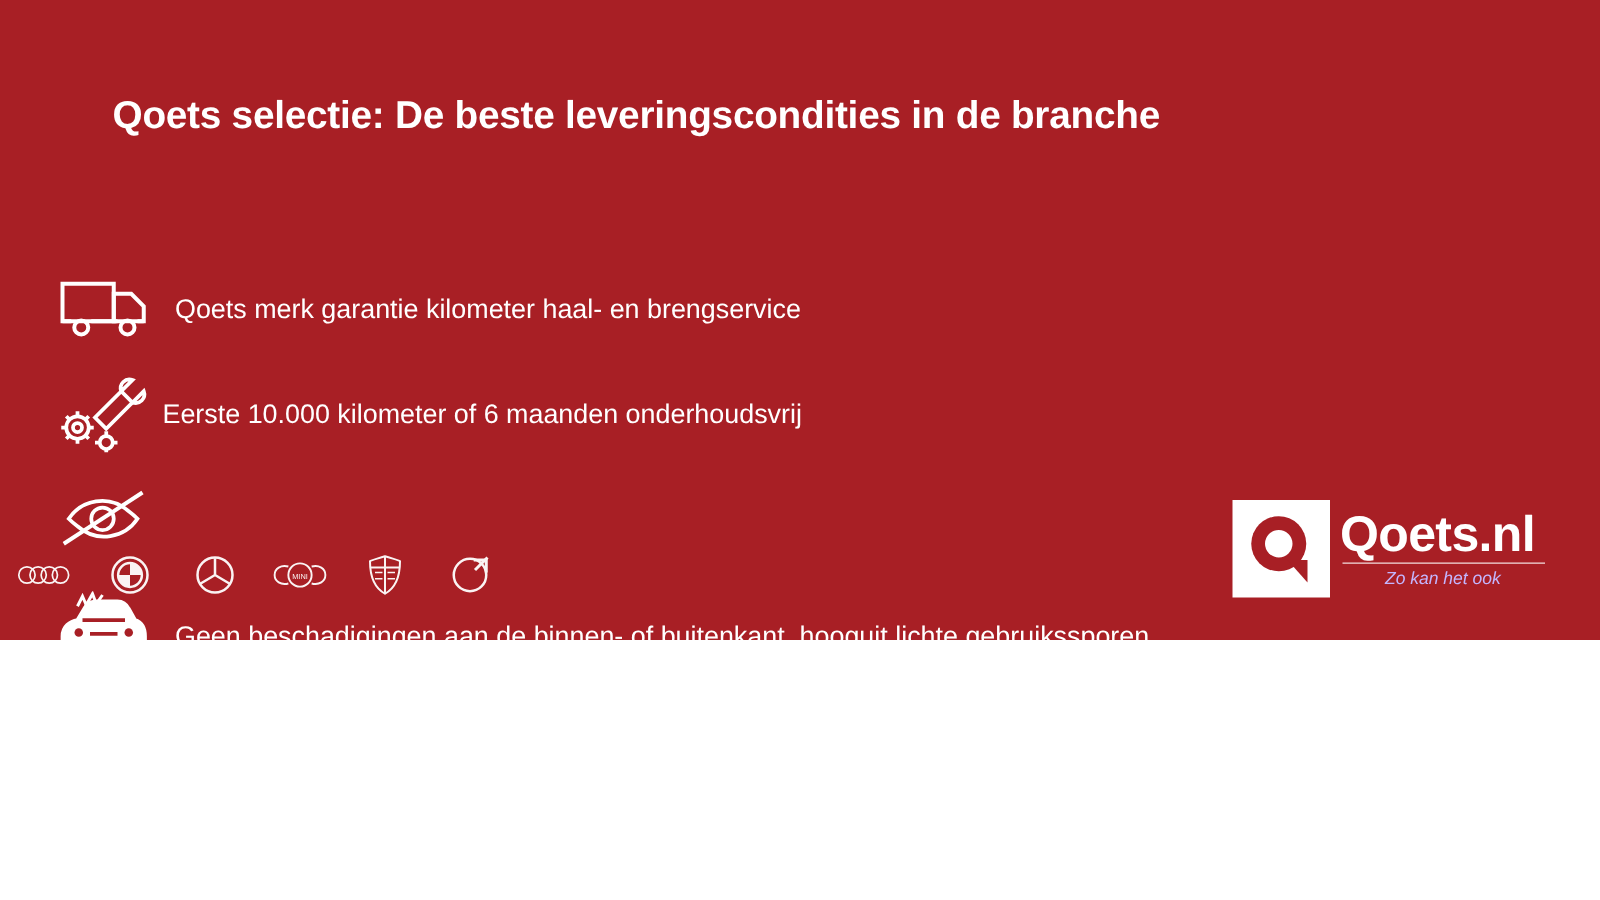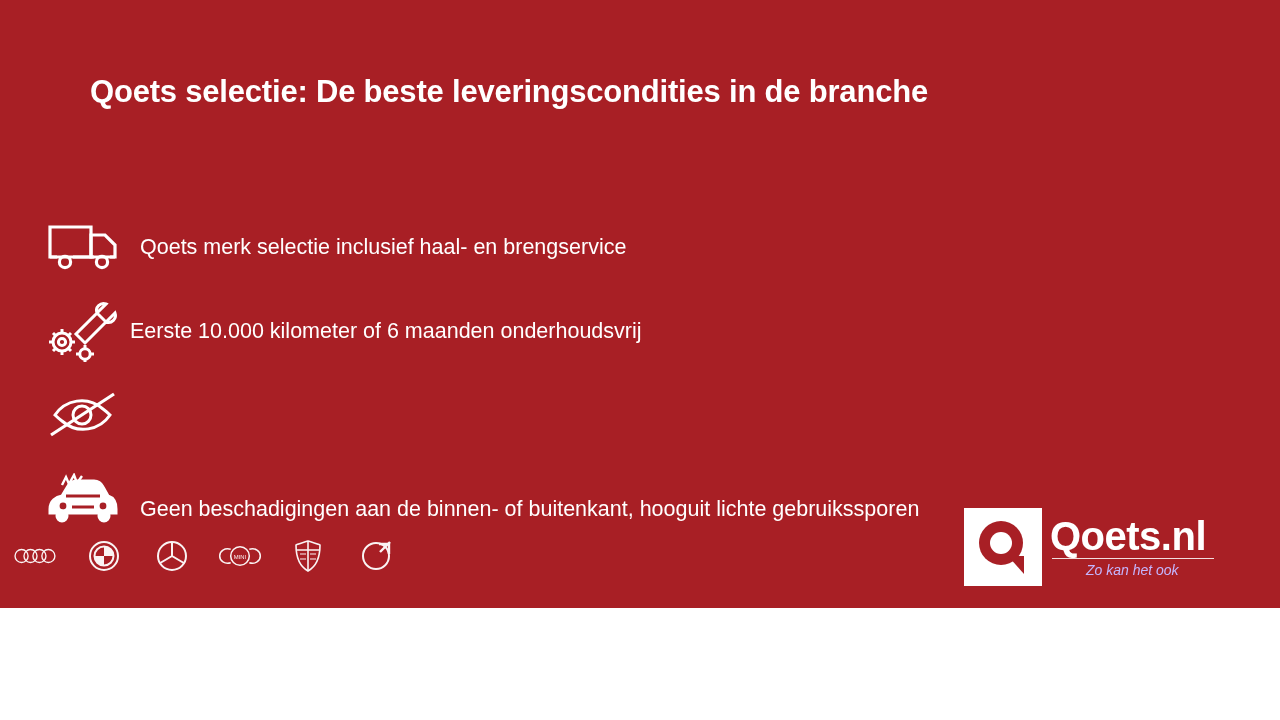--- a/index.html
+++ b/index.html
@@ -8,21 +8,21 @@
   }
   body {
     width: 1280px;
     height: 720px;
     overflow: hidden;
     font-family: "Liberation Sans", sans-serif;
   }
   .slide {
     position: relative;
     width: 1280px;
-    height: 608px;
+    height: 512px;
     background: #a81f25;
     color: #ffffff;
     box-sizing: border-box;
   }
   .slide-title {
     position: absolute;
     left: 90px;
     top: 74px;
     width: 1100px;
     font-size: 31px;
@@ -77,24 +77,23 @@
     width: 44px;
     height: 44px;
     display: flex;
     align-items: center;
     justify-content: center;
     opacity: 0.95;
   }
   .logo {
     position: absolute;
     right: 44px;
-    bottom: 20px;
+    bottom: 32px;
     width: 250px;
     height: 80px;
-    padding-left: 22px;
   }
   .logo-mark {
     position: absolute;
     left: 0;
     top: 0;
     width: 78px;
     height: 78px;
     background: #ffffff;
   }
   .logo-q {
@@ -142,21 +141,21 @@
     <div class="bullet b1">
       <span class="bullet-icon">
         <svg width="72" height="52" viewBox="0 0 72 52" fill="none" stroke="#ffffff" stroke-width="3.2">
           <path d="M3 6 H44 V36 H3 Z"></path>
           <path d="M44 14 H58 L68 24 V36 H44 Z"></path>
           <circle cx="18" cy="41" r="5.6"></circle>
           <circle cx="55" cy="41" r="5.6"></circle>
           <path d="M3 36 H10 M26 36 H47 M63 36 H68" stroke-width="3.2"></path>
         </svg>
       </span>
-      <span class="bullet-text">Qoets merk selectie inclusief haal- en brengservice</span>
+      <span class="bullet-text">Qoets merk garantie kilometer haal- en brengservice</span>
     </div>
 
     <div class="bullet b2">
       <span class="bullet-icon">
         <svg width="72" height="62" viewBox="0 0 72 62" fill="none" stroke="#ffffff" stroke-width="3">
           <path d="M64 5 L52 17 L47 12 L59 0" stroke="none"></path>
           <path d="M36 37 L57 16 a7 7 0 0 0 9 -9 L57 16 L48 7 L57 -2 a7 7 0 0 0 -9 9 L27 28 Z" transform="translate(2,6)"></path>
           <circle cx="15" cy="42" r="9"></circle>
           <circle cx="15" cy="42" r="3.6"></circle>
           <path d="M15 29 V34 M15 50 V55 M2 42 H7 M23 42 H28 M6 33 L9.5 36.5 M20.5 47.5 L24 51 M6 51 L9.5 47.5 M20.5 36.5 L24 33"></path>

